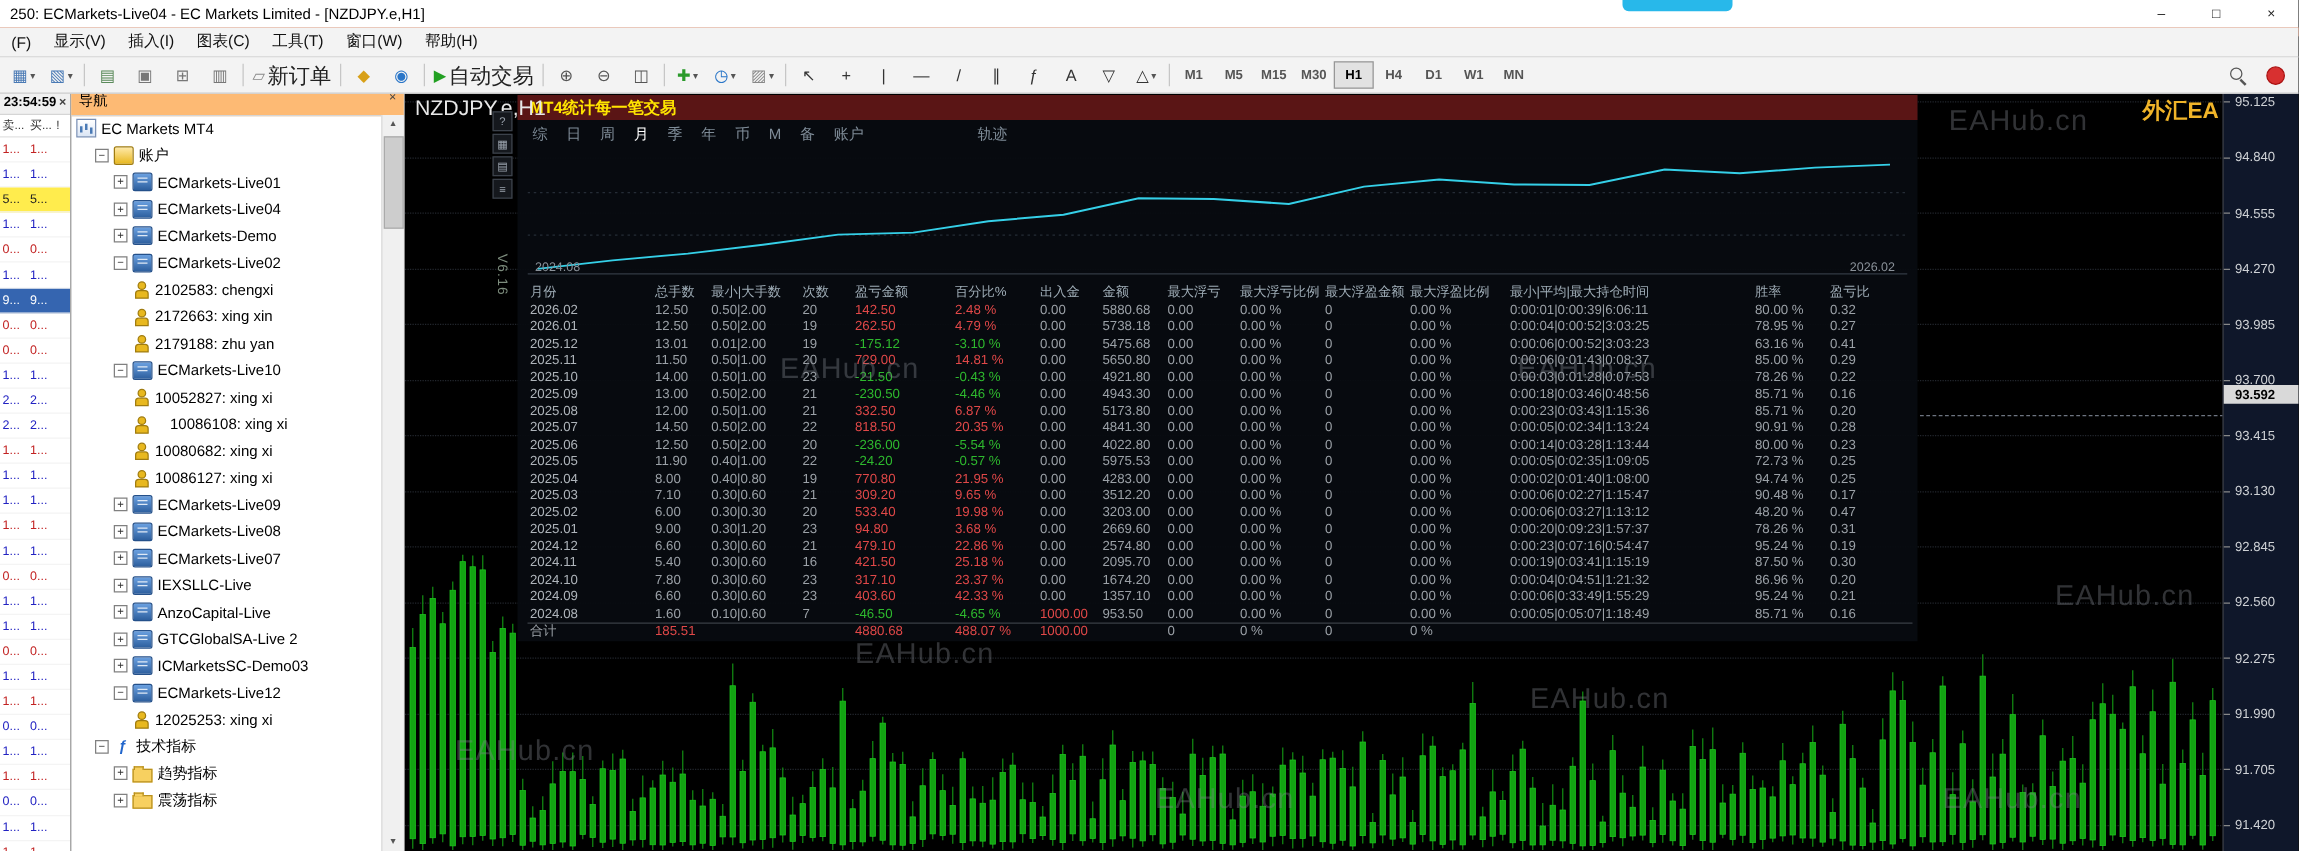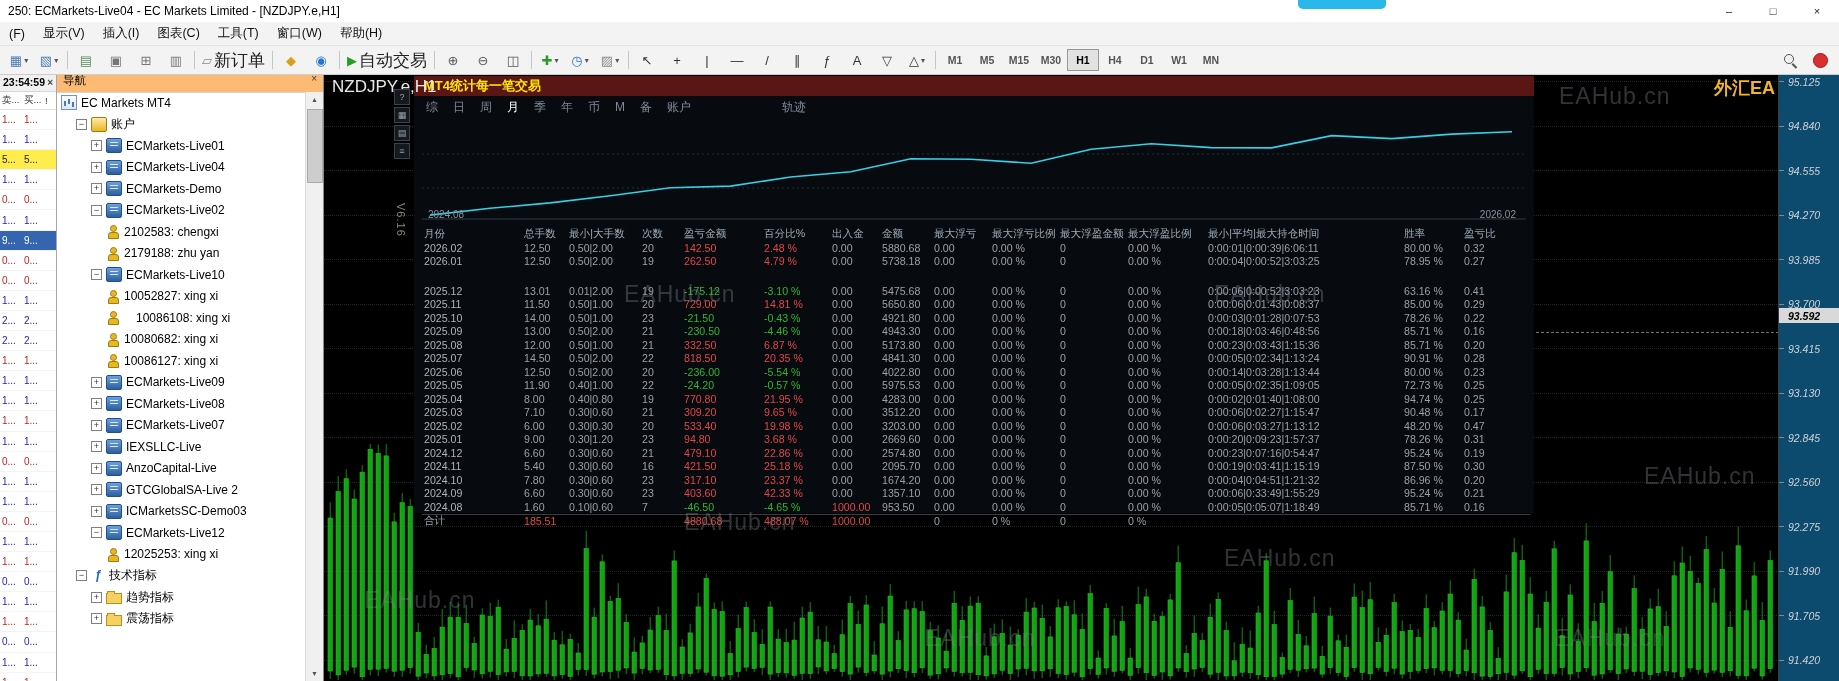--- a/index.html
+++ b/index.html
@@ -129,22 +129,22 @@
   .t-row{display:grid;height:13.5px;align-items:center;font-size:10.6px;color:#9ba1a7;}
   .t-row.hdr{color:#9fadb7;height:15px;}
   .t-cell{padding-left:2px;white-space:nowrap;overflow:hidden;}
   .t-cell.mon{color:#aeb4ba;}
   .t-cell.pos{color:#e04848;}
   .t-cell.neg{color:#2eb92e;}
   .t-cell.red{color:#e04848;}
   .t-row.total{border-top:1px solid #3a3f46;}
 
   
-  #price-scale{position:absolute;top:0;right:0;width:60px;bottom:0;background:#0c4a6e;
-    border-left:1px solid #3a3d42;z-index:6;font-style:italic;}
+  #price-scale{position:absolute;top:0;right:0;width:60px;bottom:0;background:#0f172a;
+    border-left:1px solid #3a3d42;z-index:6;}
   .ps-tick{position:absolute;left:0;width:100%;height:13px;display:flex;align-items:center;
     font-size:10.5px;color:#cfd2d6;}
   .ps-tick i{display:block;width:5px;height:1px;background:#888;margin-right:4px;}
   .ps-current{position:absolute;left:0;width:100%;height:15px;background:#d9d9d9;color:#000;
     font-size:10.5px;font-weight:bold;display:flex;align-items:center;padding-left:9px;z-index:2;}
 </style>
 </head>
 <body>
 
 <div id="win">
@@ -471,20 +471,24 @@
           <span>ECMarkets-Demo</span>
         </div>
         <div class="tree-row" style="padding-left: 34px;">
           <span class="expander">−</span>
           <span class="tico server"></span>
           <span>ECMarkets-Live02</span>
         </div>
         <div class="tree-row" style="padding-left: 49px;">
           <span class="tico account"></span>
           <span>2102583: chengxi</span>
+        </div>
+        <div class="tree-row" style="padding-left: 49px;">
+          <span class="tico account"></span>
+          <span>2172663: xing xin</span>
         </div>
         <div class="tree-row" style="padding-left: 49px;">
           <span class="tico account"></span>
           <span>2179188: zhu yan</span>
         </div>
         <div class="tree-row" style="padding-left: 34px;">
           <span class="expander">−</span>
           <span class="tico server"></span>
           <span>ECMarkets-Live10</span>
         </div>
@@ -1024,21 +1028,21 @@
             <span class="t-cell">0.00</span>
             <span class="t-cell">5738.18</span>
             <span class="t-cell">0.00</span>
             <span class="t-cell">0.00 %</span>
             <span class="t-cell">0</span>
             <span class="t-cell">0.00 %</span>
             <span class="t-cell">0:00:04|0:00:52|3:03:25</span>
             <span class="t-cell">78.95 %</span>
             <span class="t-cell">0.27</span>
           </div>
-          <div class="t-row" style="grid-template-columns: 100px 45px 73px 42px 80px 68px 50px 52px 58px 68px 68px 80px 196px 60px 60px; margin-top: 16px;">
+          <div class="t-row" style="grid-template-columns: 100px 45px 73px 42px 80px 68px 50px 52px 58px 68px 68px 80px 196px 60px 60px;">
             <span class="t-cell mon">2025.12</span>
             <span class="t-cell">13.01</span>
             <span class="t-cell">0.01|2.00</span>
             <span class="t-cell">19</span>
             <span class="t-cell neg">-175.12</span>
             <span class="t-cell neg">-3.10 %</span>
             <span class="t-cell">0.00</span>
             <span class="t-cell">5475.68</span>
             <span class="t-cell">0.00</span>
             <span class="t-cell">0.00 %</span>

